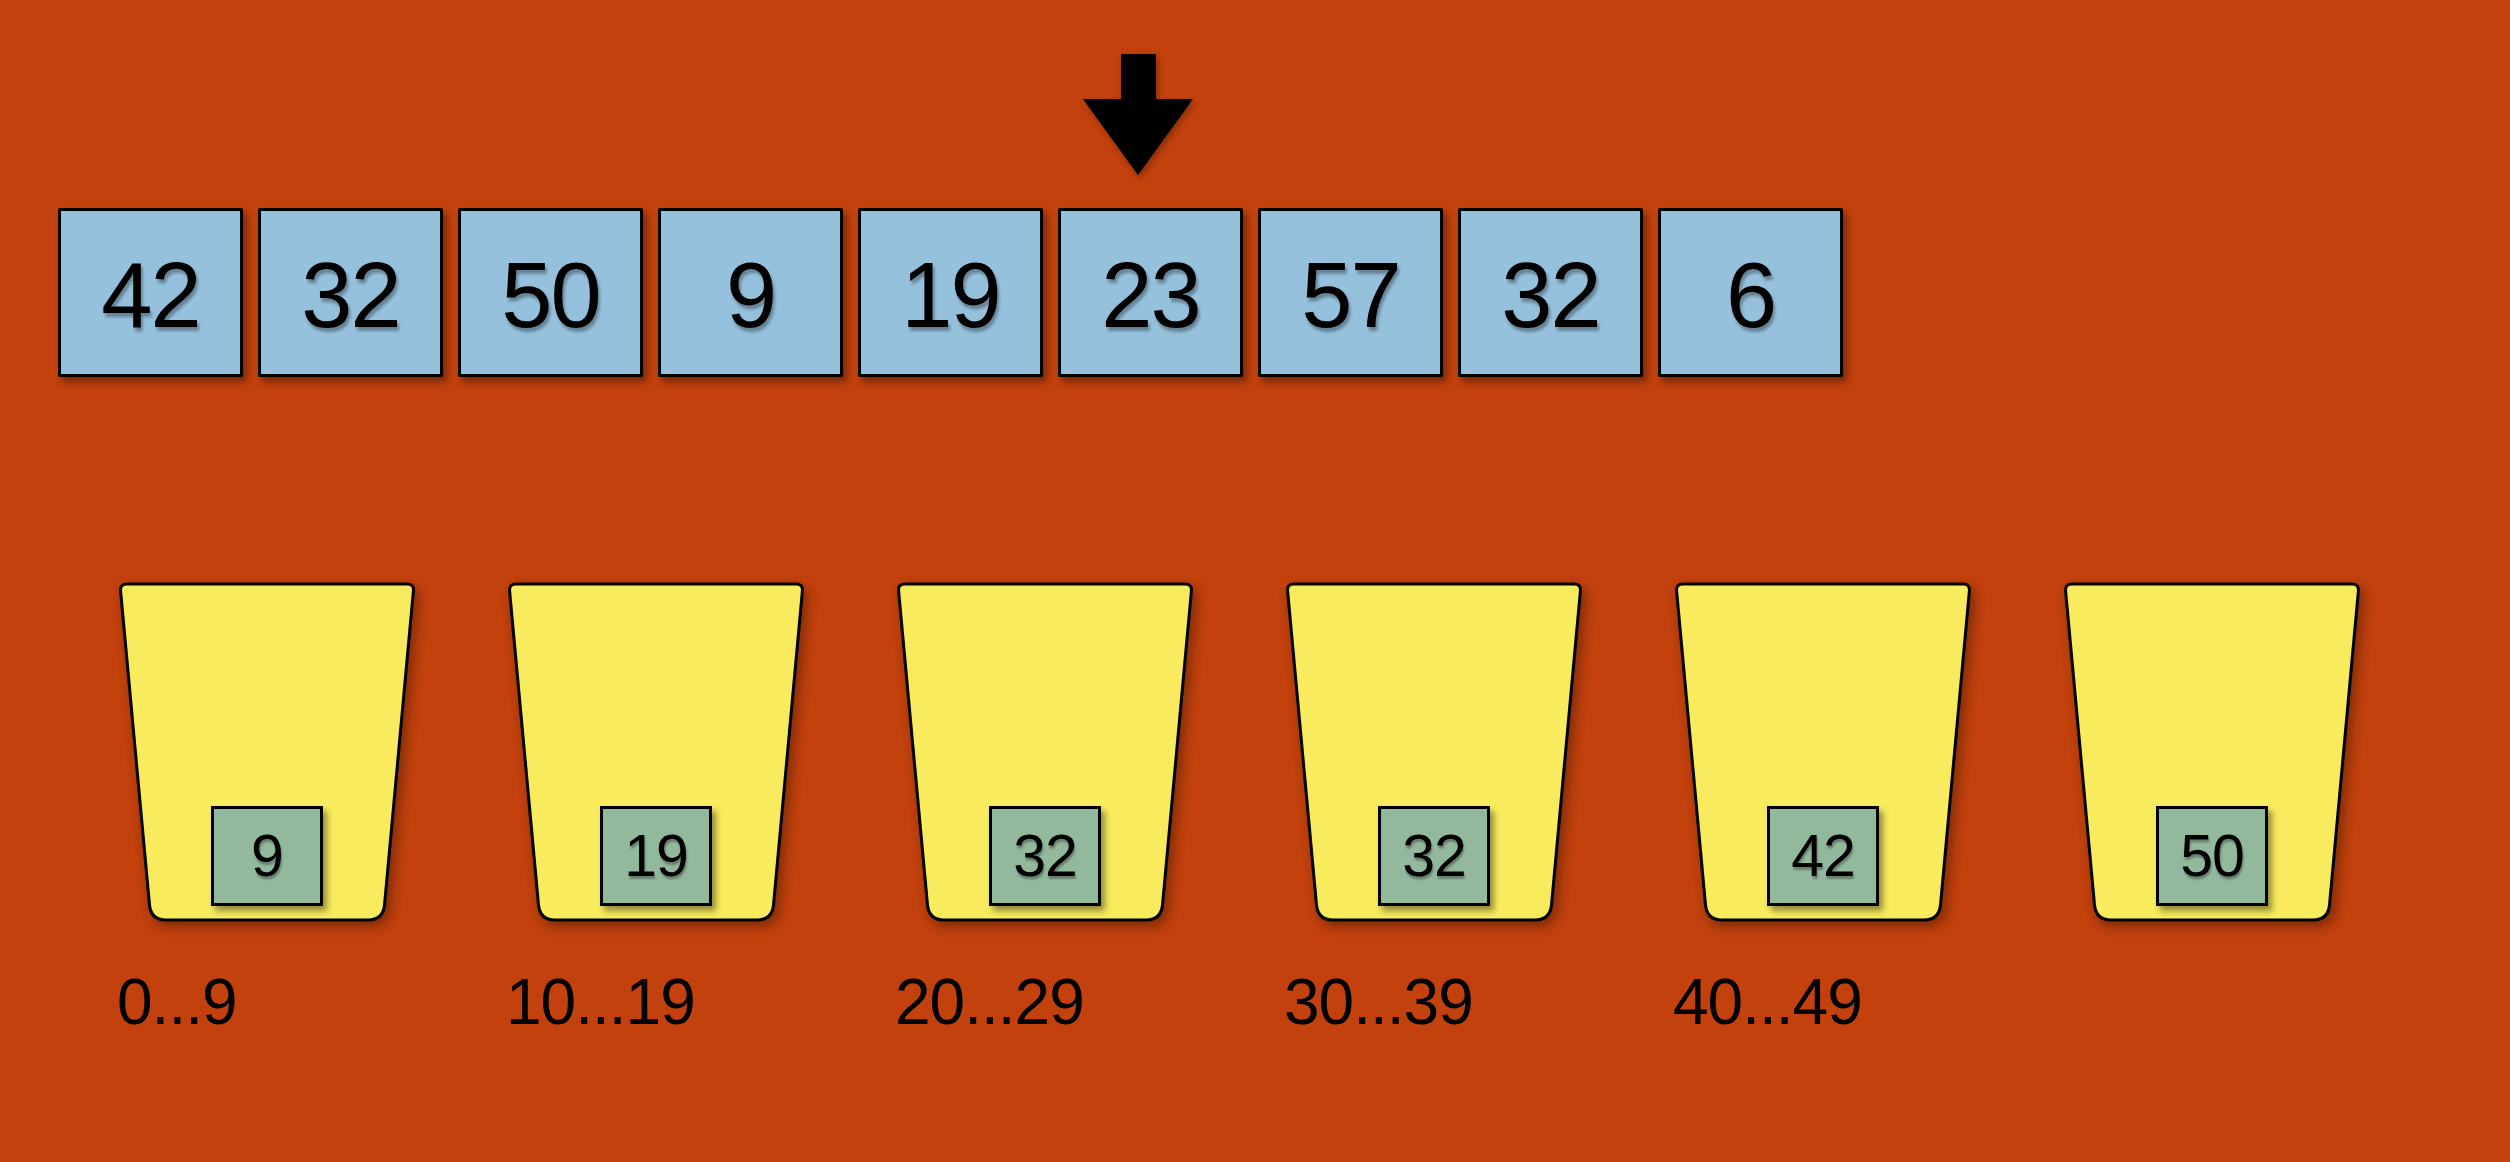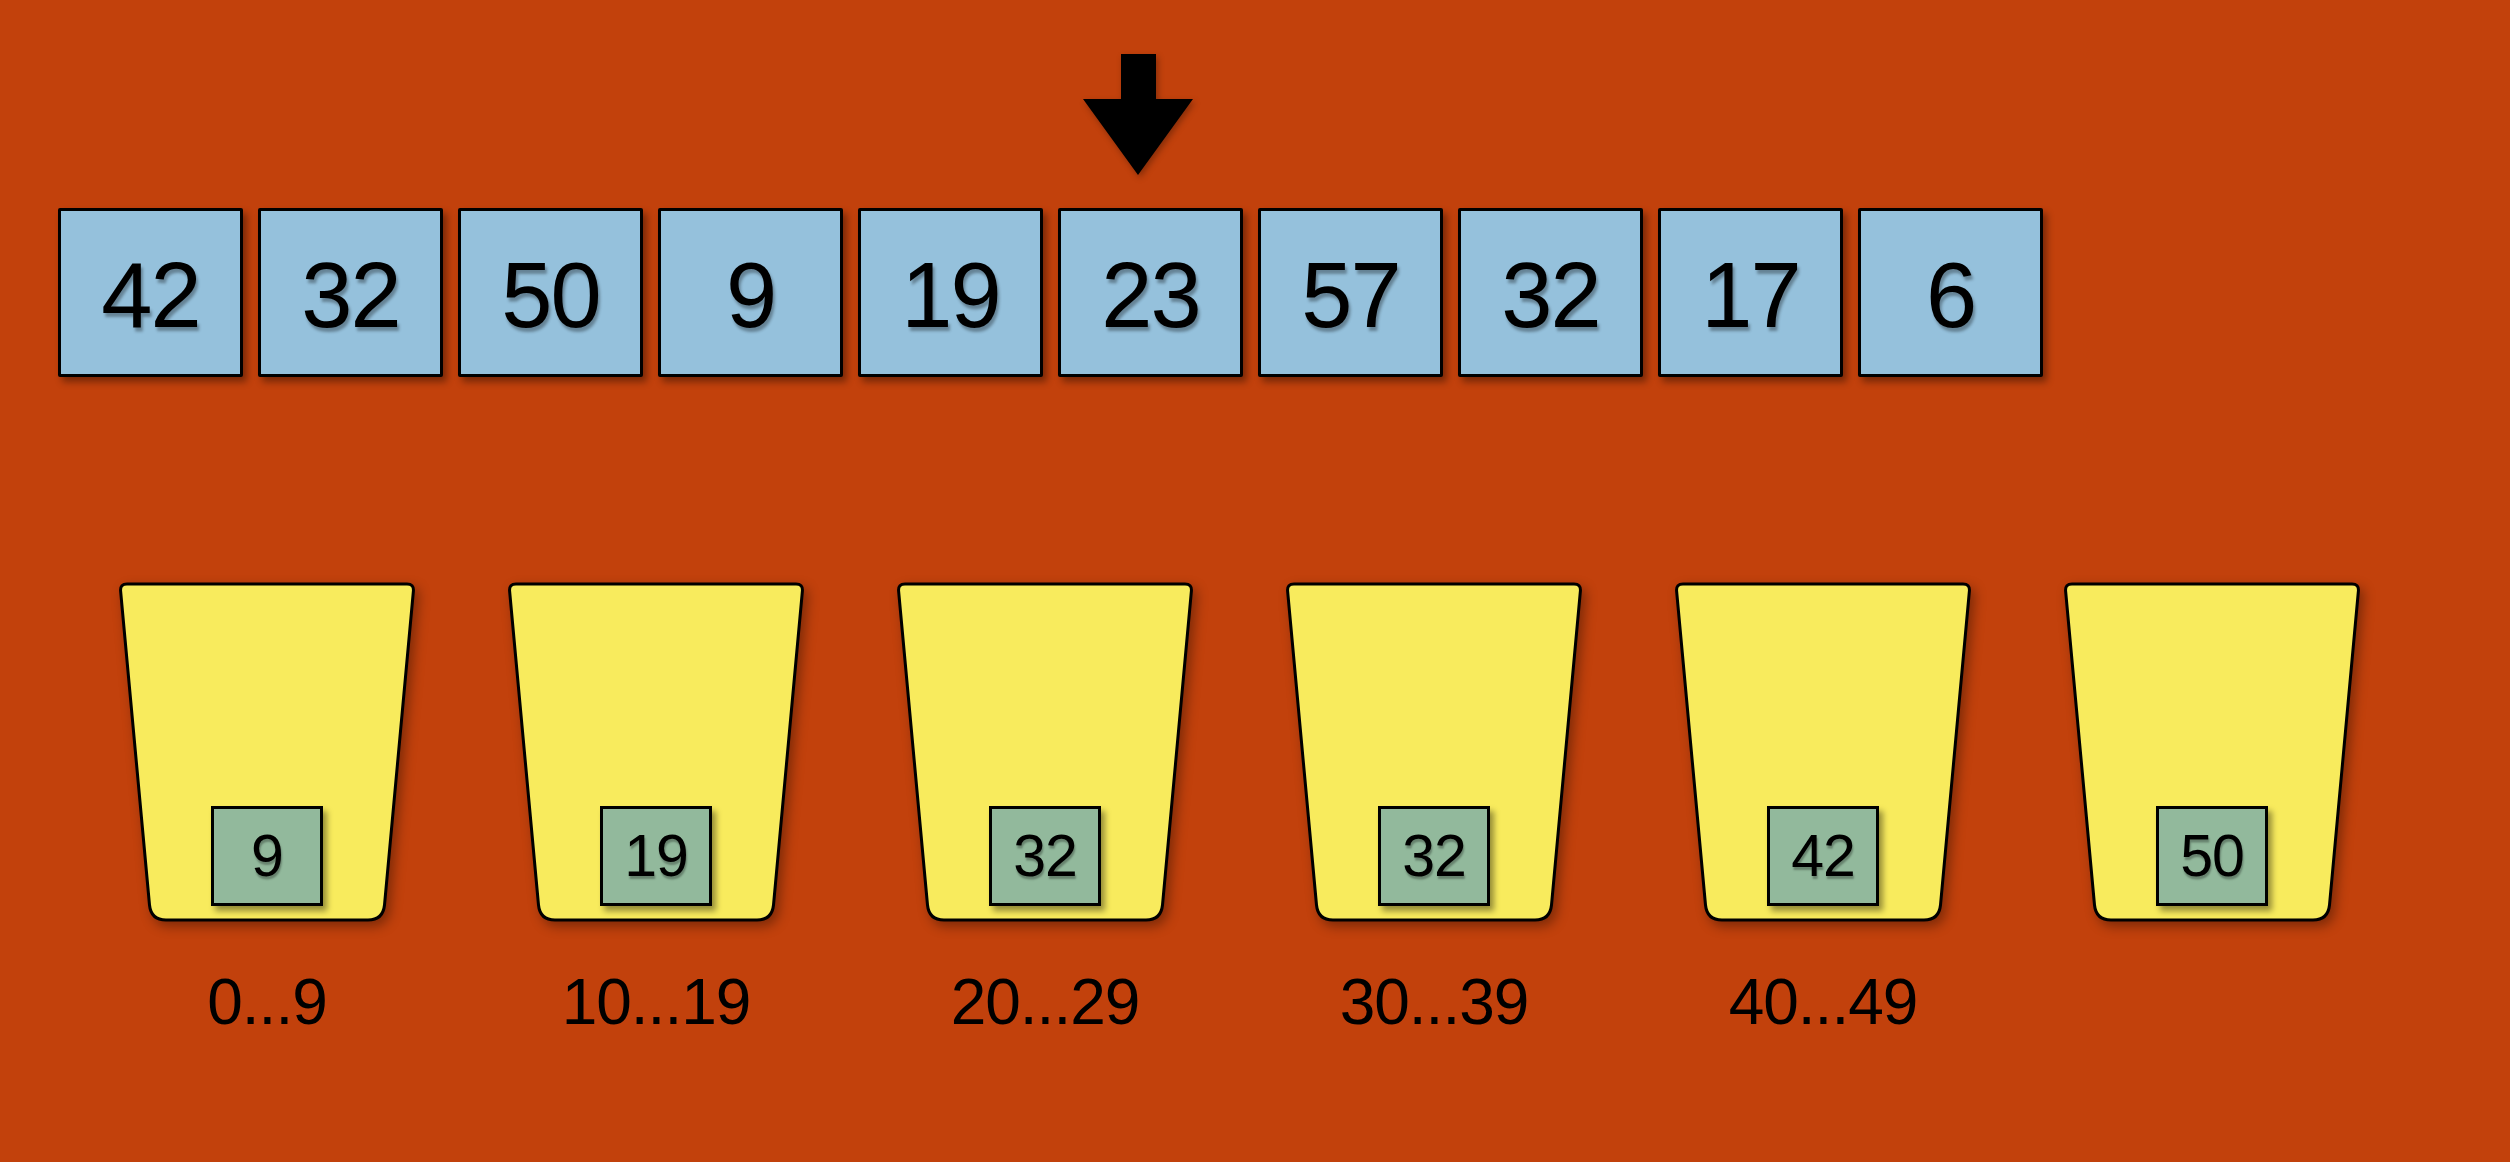--- a/index.html
+++ b/index.html
@@ -95,21 +95,21 @@
     line-height: 1;
     color: #000000;
     letter-spacing: -1px;
     text-shadow: 1px 3px 2px rgba(0,0,0,0.30);
   }
   .bucket-range {
     position: absolute;
     left: 0;
     top: 388px;
     width: 300px;
-    text-align: center;
+    text-align: left;
     font-size: 64px;
     line-height: 1;
     color: #000000;
     letter-spacing: -1px;
     white-space: nowrap;
   }
 </style>
 </head>
 <body>
 
@@ -138,23 +138,20 @@
     <div class="array-cell">
         <span class="num">23</span>
       </div>
     <div class="array-cell">
         <span class="num">57</span>
       </div>
     <div class="array-cell">
         <span class="num">32</span>
       </div>
     <div class="array-cell">
-        <span class="num">17</span>
-      </div>
-    <div class="array-cell">
         <span class="num">6</span>
       </div>
   </div>
 
   <div class="buckets-row">
 
     <div class="bucket">
       <svg class="bucket-shape" viewBox="0 0 300 340" aria-hidden="true">
         <path d="M 10 2 L 290 2 Q 297 2 296.4 9 L 267.5 323 Q 266 338 251 338 L 49 338 Q 34 338 32.5 323 L 3.6 9 Q 3 2 10 2 Z" fill="#F8EB5D" stroke="#000000" stroke-width="3"></path>
       </svg>

